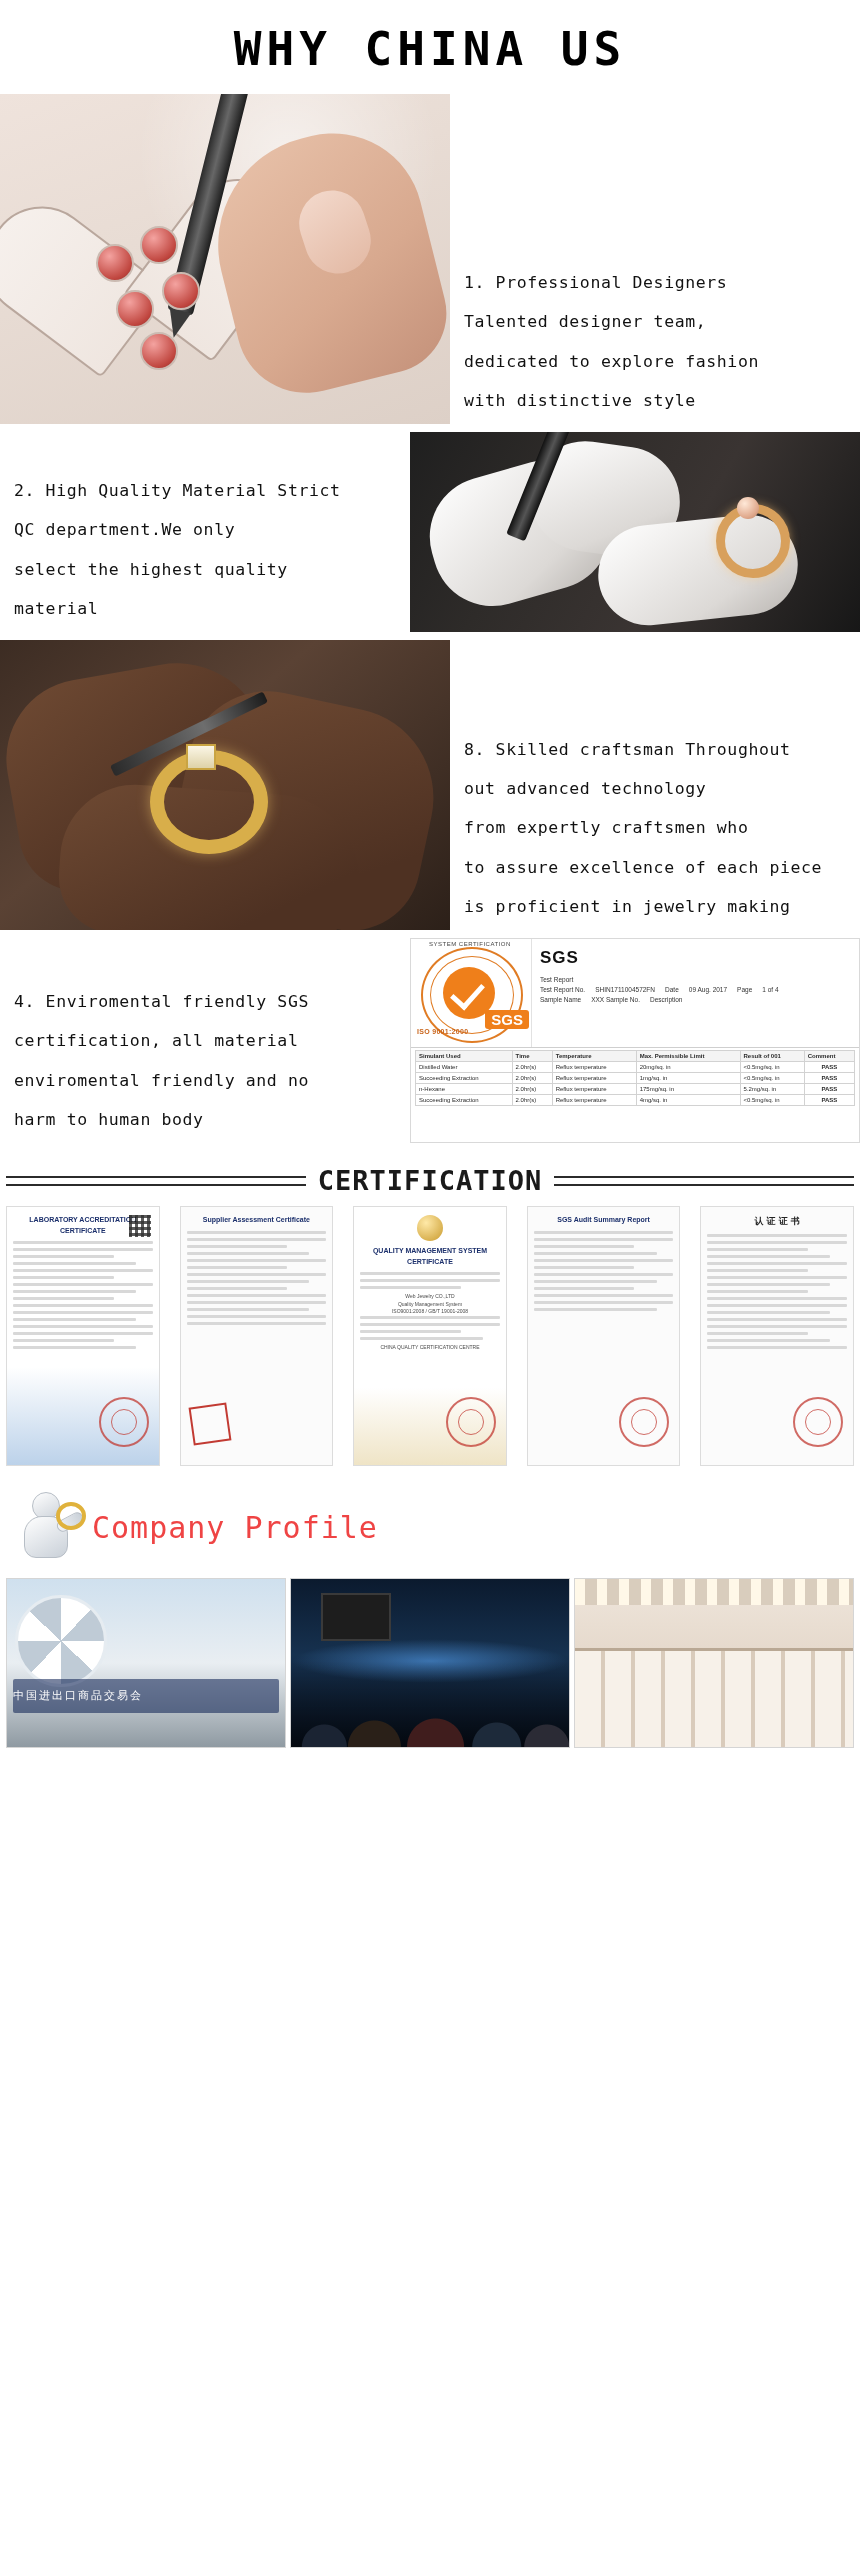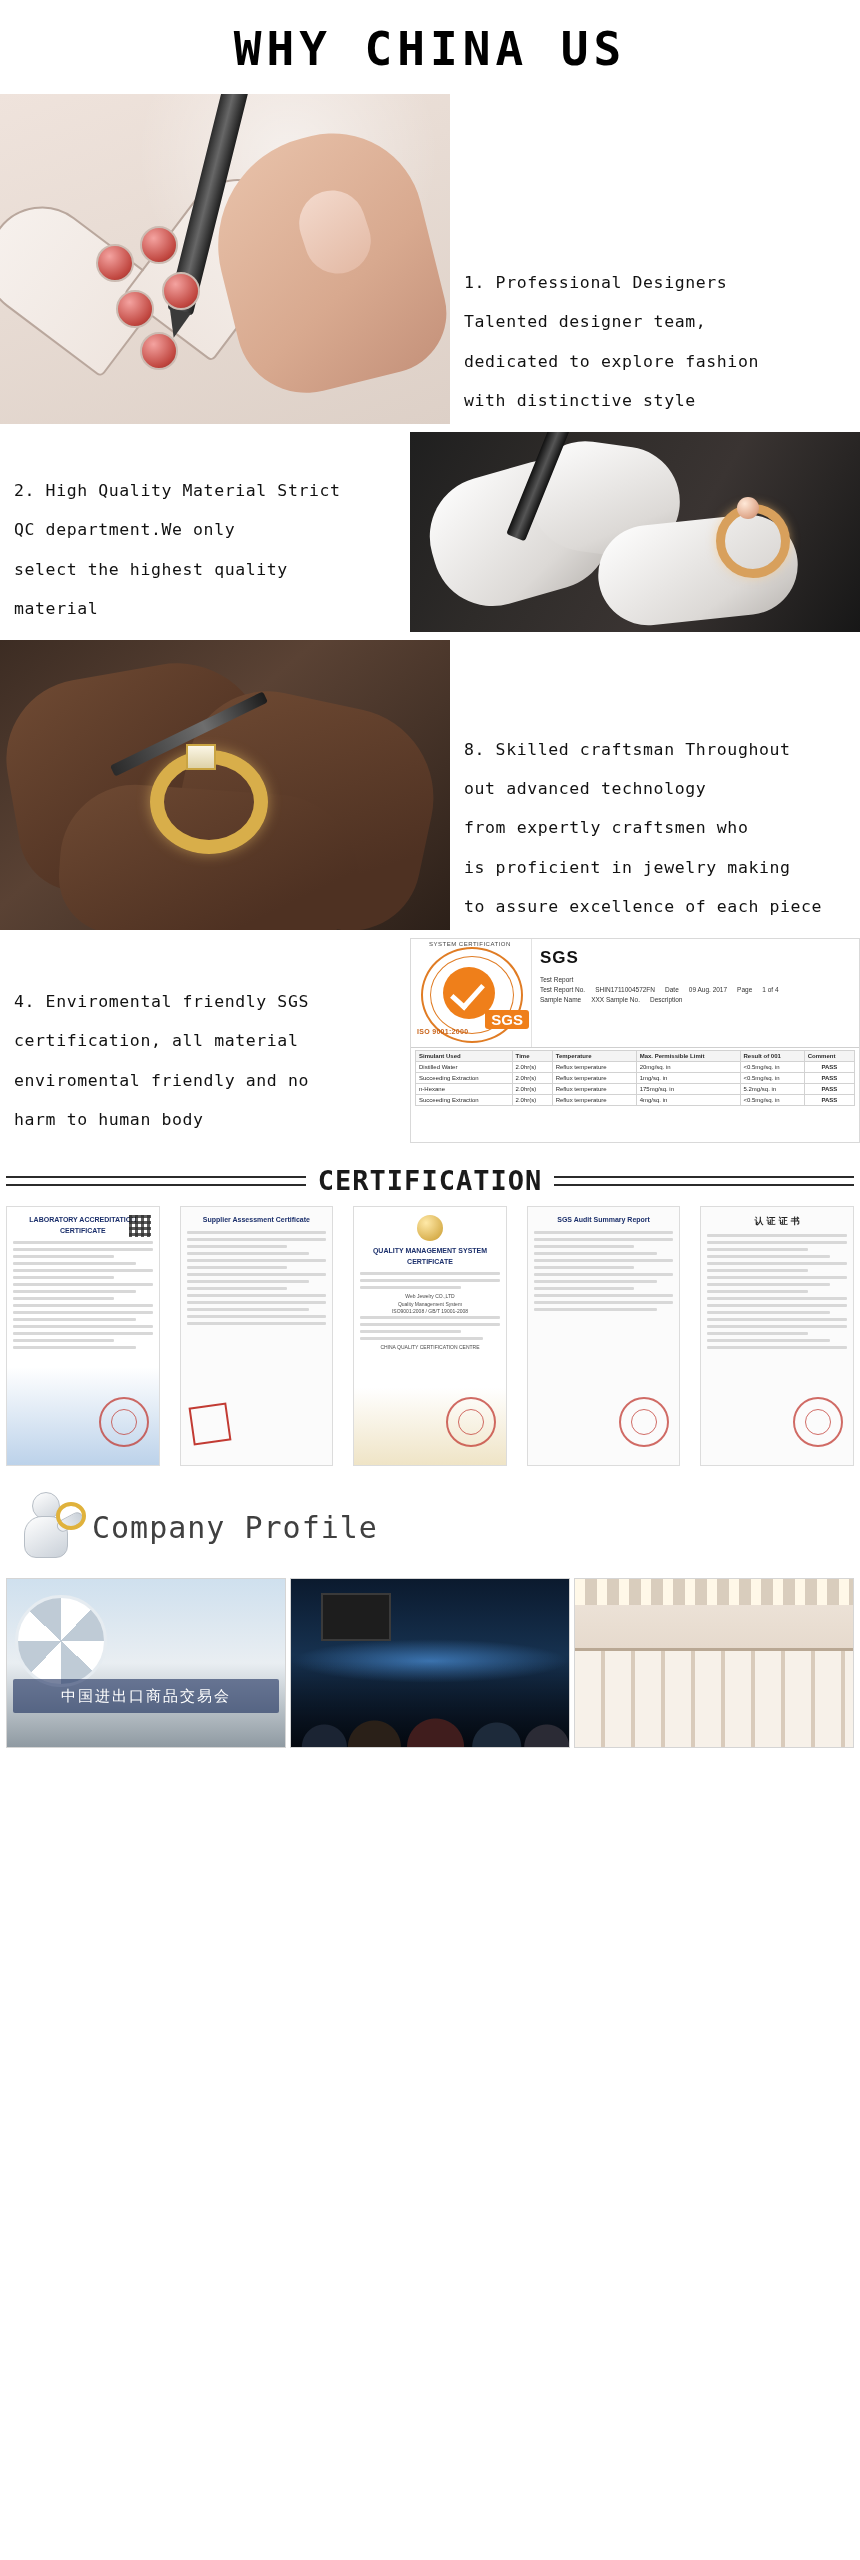--- a/index.html
+++ b/index.html
@@ -464,21 +464,21 @@
     position: absolute;
     right: -4px; top: 12px;
     width: 22px; height: 20px;
     border-radius: 50%;
     border: 4px solid #e0b23c;
   }
   .profile-title {
     font-family: "DejaVu Sans Mono", monospace;
     font-size: 30px;
     letter-spacing: 1px;
-    color: #404040;
+    color: #ef4444;
   }
 
   .factory {
     margin: 0 6px;
     height: 385px;
     position: relative;
     overflow: hidden;
     background: linear-gradient(#9fc6e8 0%, #cfe2f2 42%, #bfc7c9 42.5%, #9aa0a2 100%);
   }
   .factory .sky-cloud {
@@ -596,23 +596,22 @@
   }
   .bs1 .banner {
     position: absolute;
     left: 6px; bottom: 34px; right: 6px;
     height: 34px;
     background: rgba(10,30,80,.55);
     border-radius: 2px;
   }
   .bs1 .banner .zh {
     color: #fff;
-    font-family: Liberation Sans, sans-serif;
-    font-size: 15px;
-    text-align: center;
+    font-family: Liberation Mono, monospace;
+    font-size: 11px;
     line-height: 34px;
     letter-spacing: 2px;
   }
   .bs2 { background: linear-gradient(180deg,#0b1a2e 0%, #16314f 45%, #0a1526 100%); }
   .bs2 .screen {
     position: absolute;
     left: 30px; top: 14px;
     width: 66px; height: 44px;
     background: #1d1d1d;
     border: 2px solid #3a3a3a;
@@ -709,22 +708,22 @@
       <div class="hand h1"></div>
       <div class="hand h2"></div>
       <div class="hand h3"></div>
       <div class="gold-ring"></div>
       <div class="graver"></div>
     </div>
     <div class="feat-text">
       <p>8. Skilled craftsman Throughout</p>
       <p>out advanced technology</p>
       <p>from expertly craftsmen who</p>
+      <p>to assure excellence of each piece</p>
       <p>is proficient in jewelry making</p>
-      <p>to assure excellence of each piece</p>
     </div>
   </div>
 
   <div class="feature-row reverse">
     <div class="feat-img">
       <div class="img-sgs">
         <div class="sgs-top">
           <div class="sgs-seal">
             <div class="sysname">SYSTEM CERTIFICATION</div>
             <div class="ringtxt"></div>

